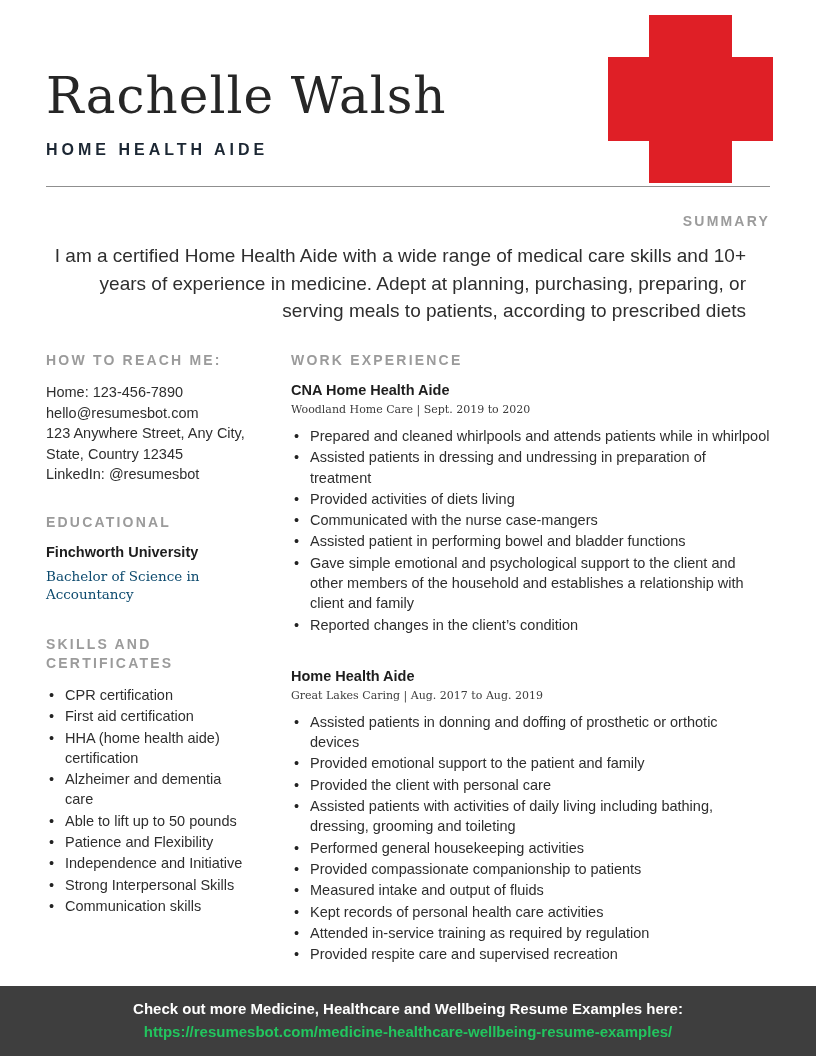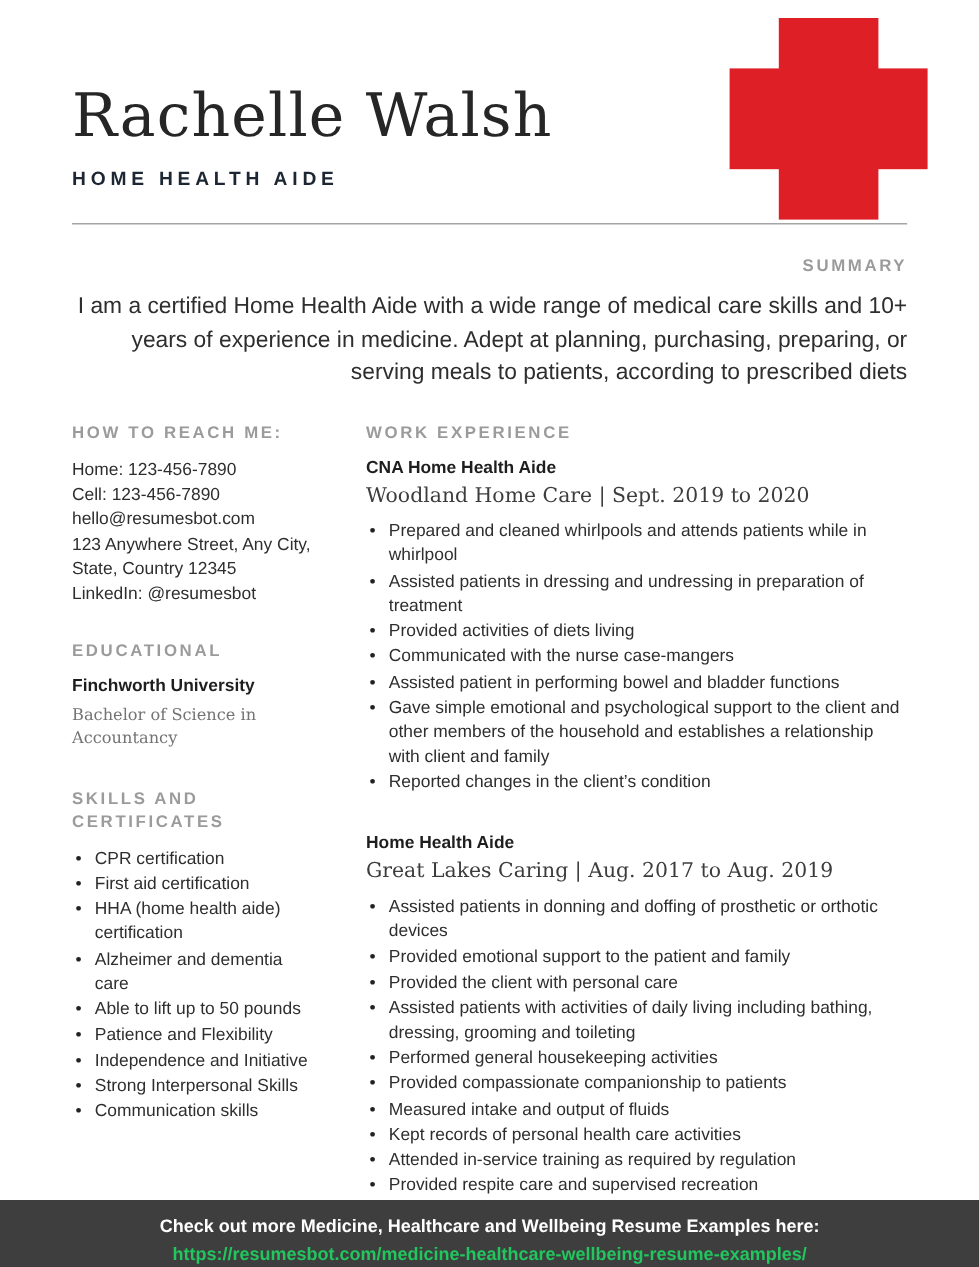--- a/index.html
+++ b/index.html
@@ -8,21 +8,21 @@
 
   .page {
     width: 816px; height: 1056px;
     margin: 0 auto;
     background: #ffffff;
     position: relative;
     display: flex; flex-direction: column;
     overflow: hidden;
   }
 
-  .content { padding: 0 60px; }
+  .content { padding: 0 46px; }
 
   
   .header { position: relative; }
   .candidate-name {
     font-family: "DejaVu Serif", serif;
     font-size: 50px; font-weight: 500;
     color: #262626; letter-spacing: 1px;
     margin: 68px 0 0 0; line-height: 1.15;
   }
   .candidate-title {
@@ -53,21 +53,21 @@
   .col-left { width: 203px; flex: 0 0 203px; }
   .col-right { flex: 1; min-width: 0; }
 
   .contact-line { font-size: 14.5px; line-height: 1.42; color: #2e2e2e; }
   .contact-line.link { cursor: pointer; }
 
   .edu-heading { margin-top: 28px; }
   .edu-school { font-size: 14.5px; font-weight: 700; color: #1e1e1e; margin-top: 2px; }
   .edu-degree {
     font-family: "DejaVu Serif", serif;
-    font-size: 13.5px; color: #737373;
+    font-size: 13.5px; color: #0c4a6e;
     line-height: 1.35; margin-top: 7px;
   }
 
   .skills-heading { margin-top: 32px; }
 
   ul.bullets { list-style: none; margin: 12px 0 0 0; padding: 0; }
   ul.bullets li {
     position: relative; padding-left: 19px;
     font-size: 14.5px; line-height: 1.4;
     color: #2e2e2e; margin: 0 0 1px 0;
@@ -77,21 +77,21 @@
     position: absolute; left: 3px; top: 0;
     color: #222222;
   }
 
   
   .job { }
   .job + .job { margin-top: 33px; }
   .job-title { font-size: 14.5px; font-weight: 700; color: #1e1e1e; margin: 0; }
   .job-meta {
     font-family: "DejaVu Serif", serif;
-    font-size: 17px; color: #3c3c3c;
+    font-size: 11px; color: #3c3c3c;
     margin-top: 5px;
   }
   .job ul.bullets { margin-top: 10px; }
 
   
   .footer {
     margin-top: auto;
     background: #3e3e3e;
     color: #ffffff;
     text-align: center;
@@ -119,21 +119,20 @@
     <div class="sec-h">SUMMARY</div>
     <p class="summary-text">I am a certified Home Health Aide with a wide range of medical care skills and 10+ years of experience in medicine. Adept at planning, purchasing, preparing, or serving meals to patients, according to prescribed diets</p>
   </div>
 
   <div class="content columns">
 
     <div class="col-left">
 
       <div class="sec-h">HOW TO REACH ME:</div>
       <div class="contact-line">Home: 123-456-7890</div>
-      <div class="contact-line">Cell: 123-456-7890</div>
       <div class="contact-line link">hello@resumesbot.com</div>
       <div class="contact-line">123 Anywhere Street, Any City, State, Country 12345</div>
       <div class="contact-line link">LinkedIn: @resumesbot</div>
 
       <div class="sec-h edu-heading">EDUCATIONAL</div>
       <div class="edu-school">Finchworth University</div>
       <div class="edu-degree">Bachelor of Science in Accountancy</div>
 
       <div class="sec-h skills-heading">SKILLS AND CERTIFICATES</div>
       <ul class="bullets">

